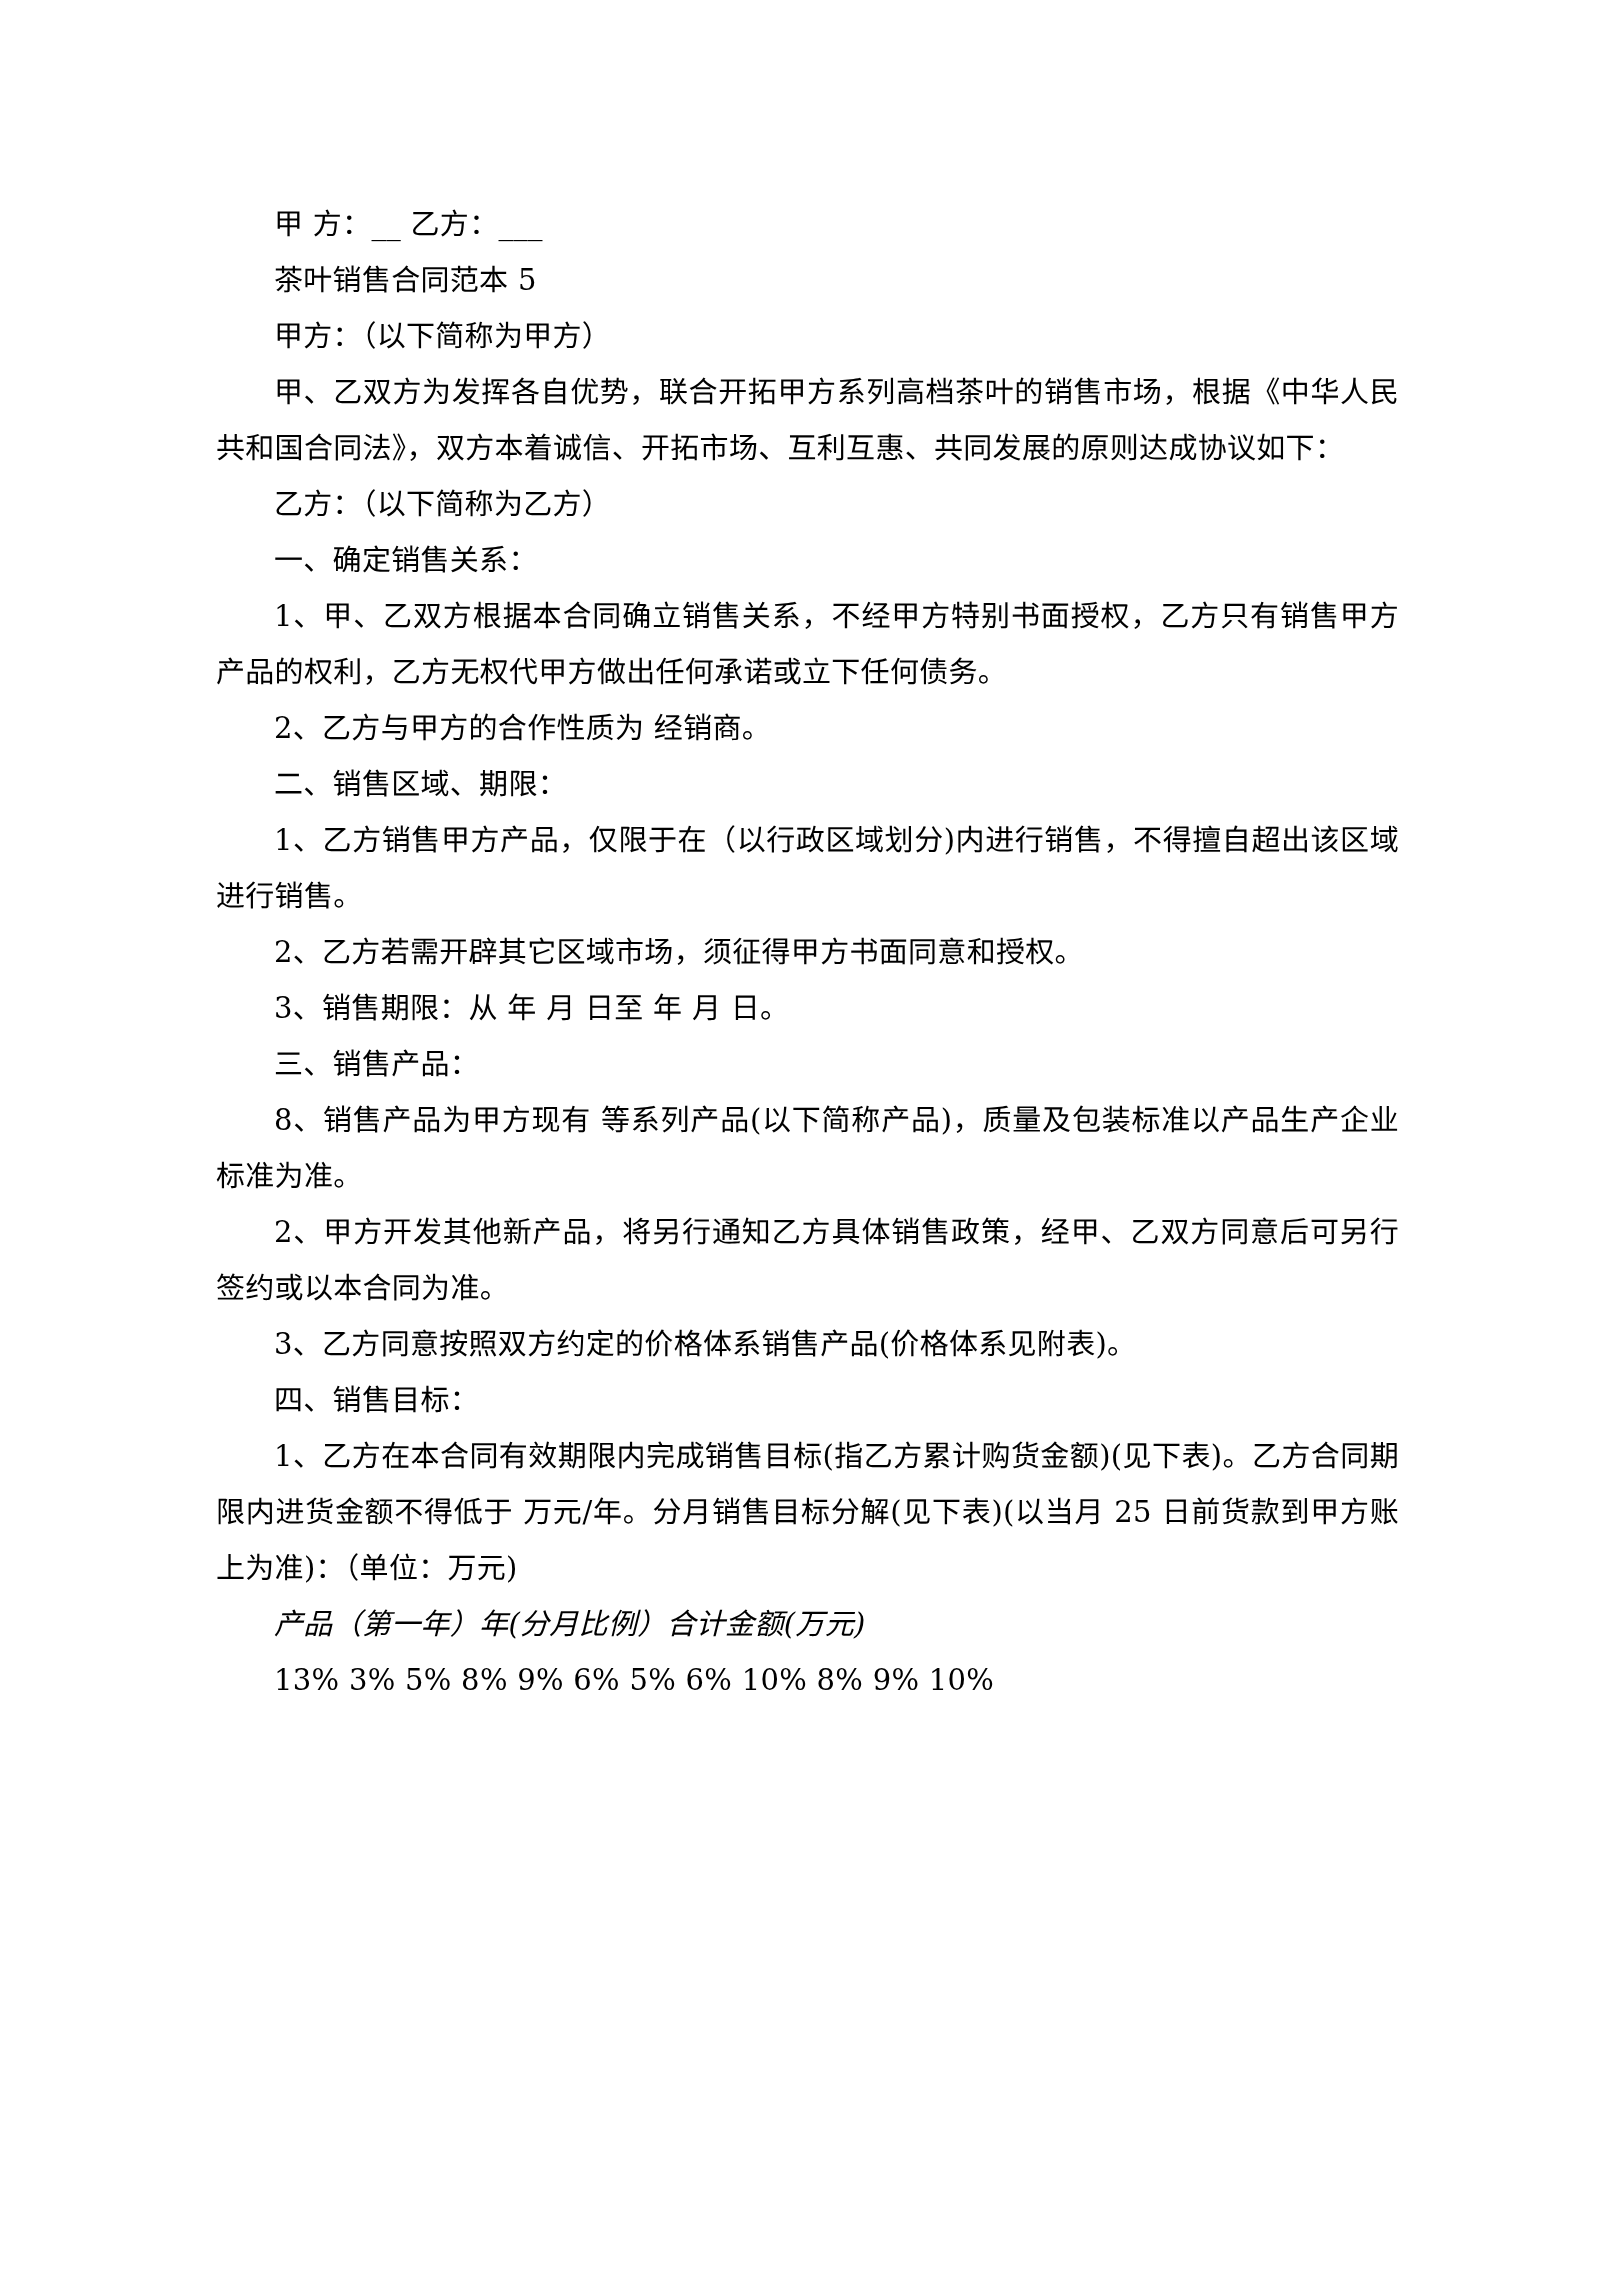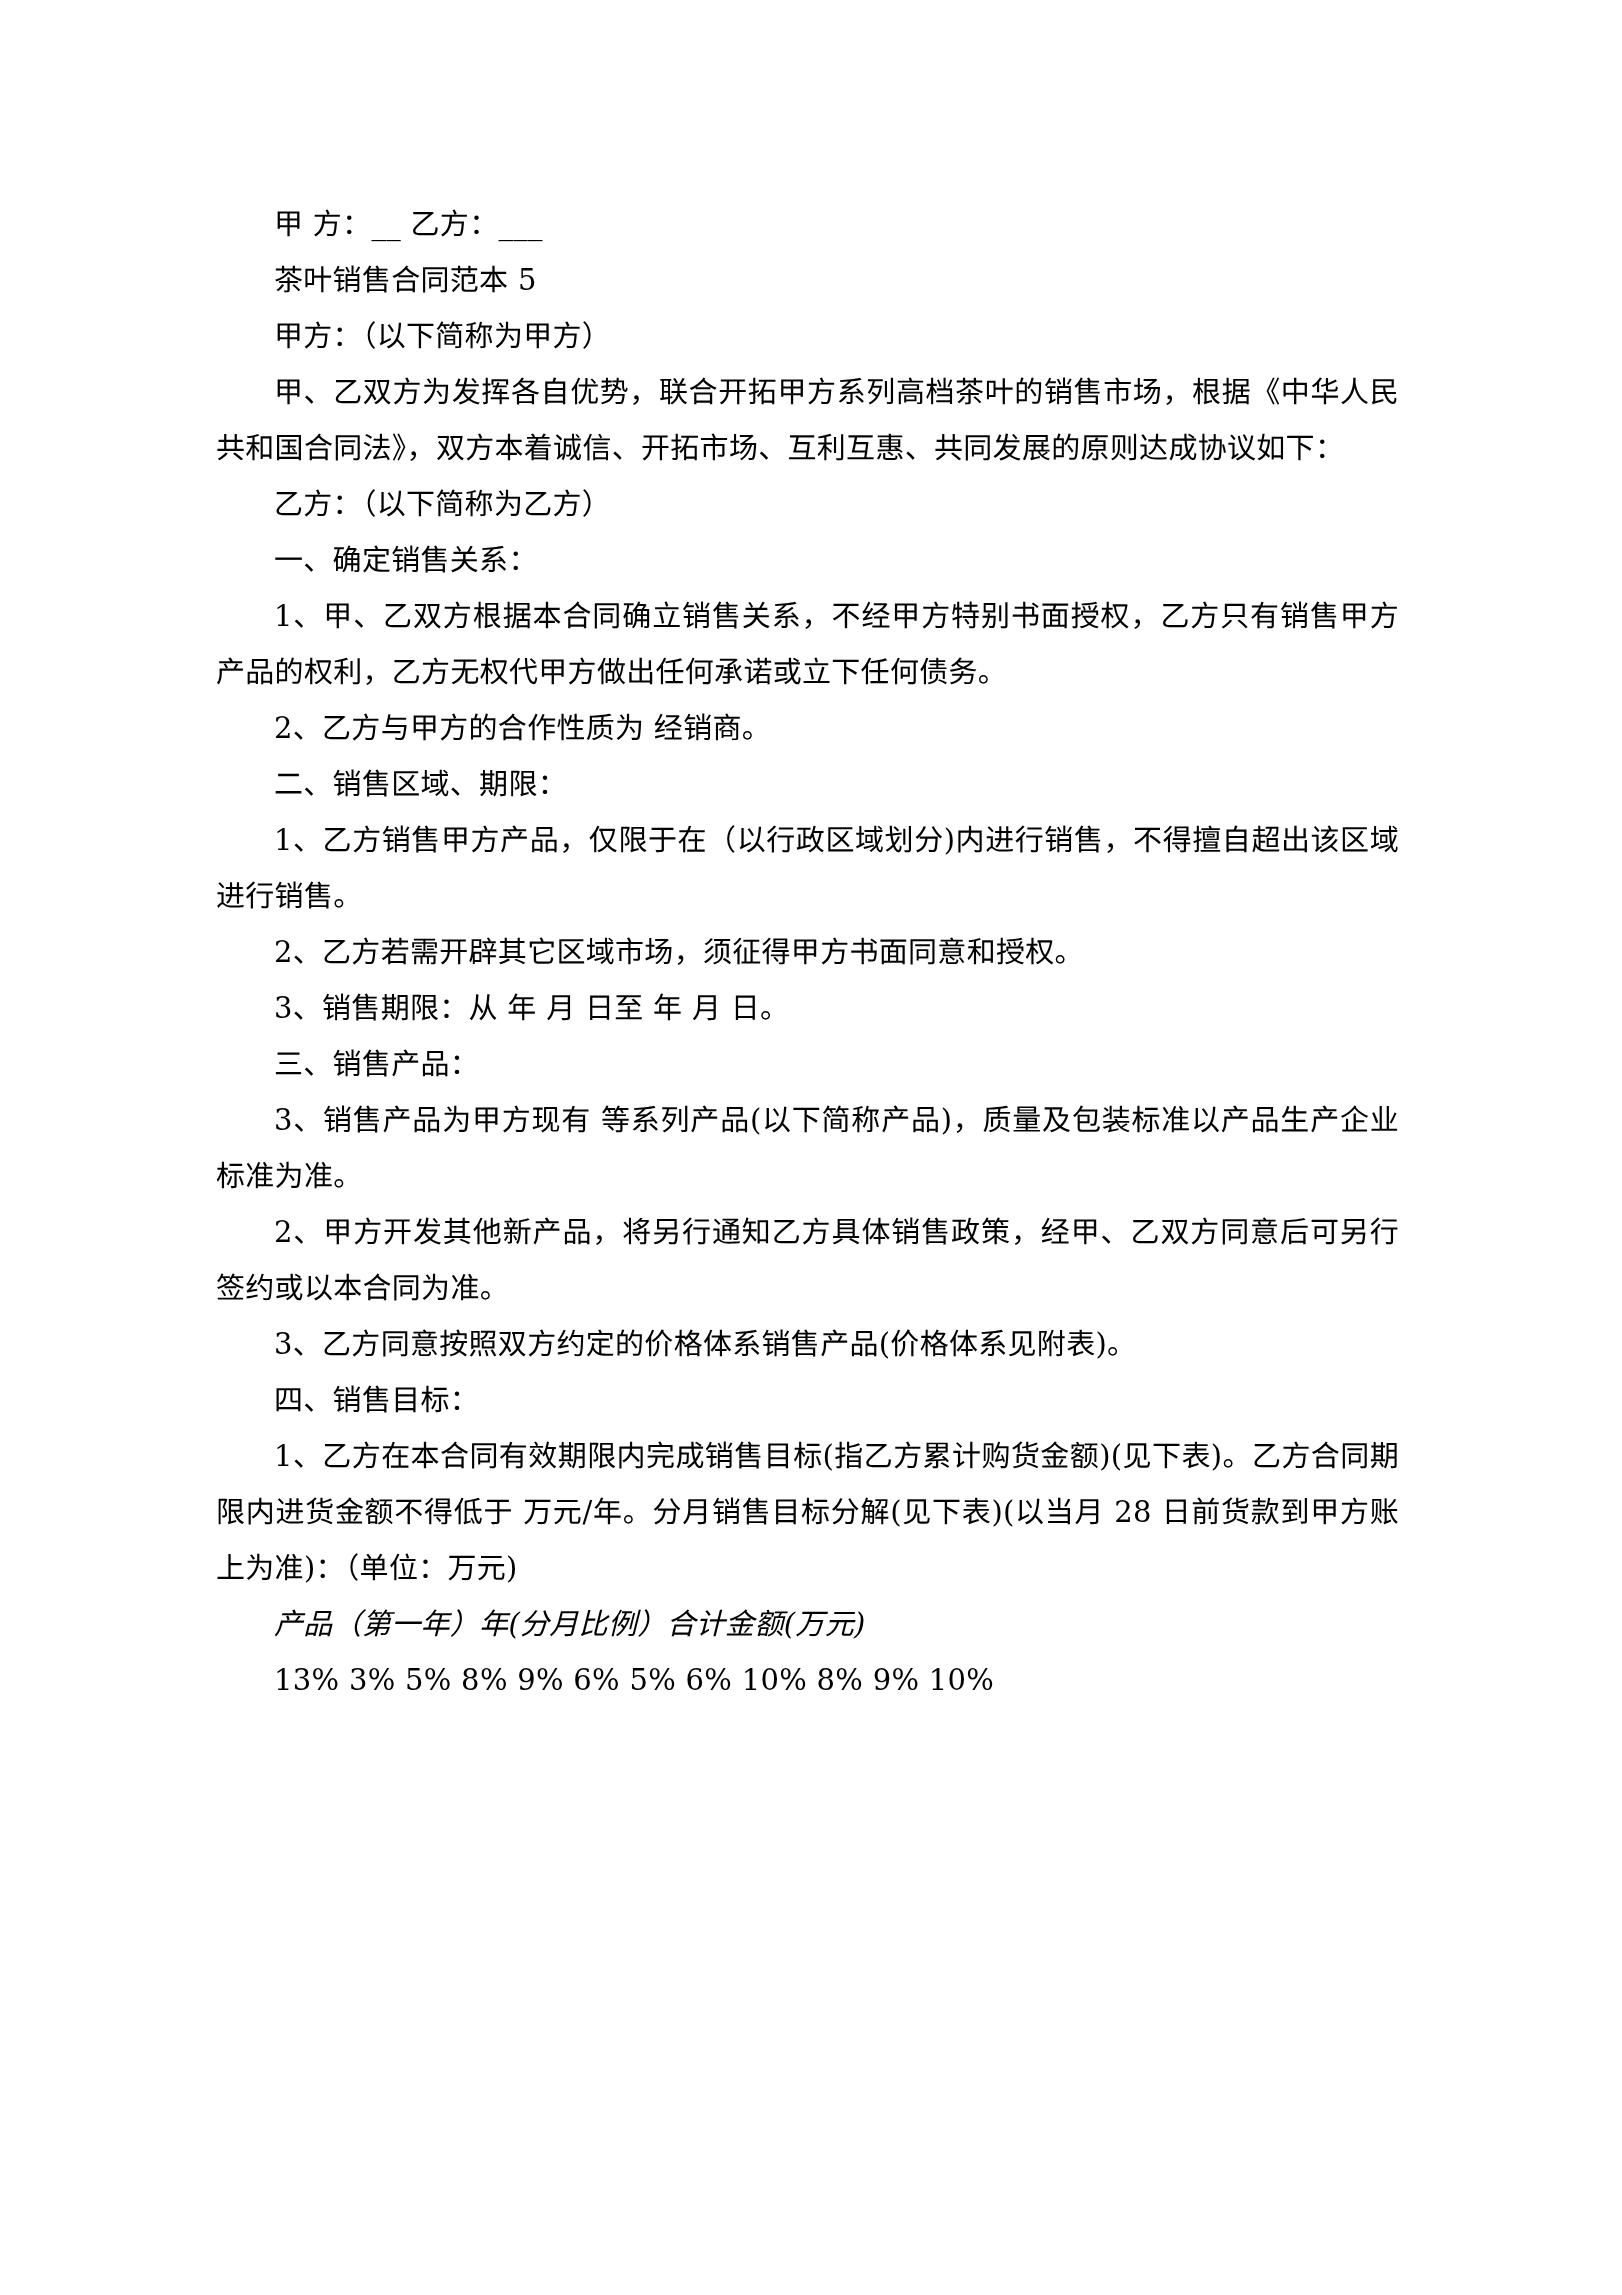--- a/index.html
+++ b/index.html
@@ -58,23 +58,23 @@
     <p class="para indent">甲、乙双方为发挥各自优势，联合开拓甲方系列高档茶叶的销售市场，根据《中华人民共和国合同法》，双方本着诚信、开拓市场、互利互惠、共同发展的原则达成协议如下：</p>
     <p class="para indent">乙方：（以下简称为乙方）</p>
     <p class="para indent">一、确定销售关系：</p>
     <p class="para indent">1、甲、乙双方根据本合同确立销售关系，不经甲方特别书面授权，乙方只有销售甲方产品的权利，乙方无权代甲方做出任何承诺或立下任何债务。</p>
     <p class="para indent">2、乙方与甲方的合作性质为 经销商。</p>
     <p class="para indent">二、销售区域、期限：</p>
     <p class="para indent">1、乙方销售甲方产品，仅限于在（以行政区域划分)内进行销售，不得擅自超出该区域进行销售。</p>
     <p class="para indent">2、乙方若需开辟其它区域市场，须征得甲方书面同意和授权。</p>
     <p class="para indent">3、销售期限：从 年 月 日至 年 月 日。</p>
     <p class="para indent">三、销售产品：</p>
-    <p class="para indent">3、销售产品为甲方现有 等系列产品(以下简称产品)，质量及包装标准以产品生产企业标准为准。</p>
+    <p class="para indent">8、销售产品为甲方现有 等系列产品(以下简称产品)，质量及包装标准以产品生产企业标准为准。</p>
     <p class="para indent">2、甲方开发其他新产品，将另行通知乙方具体销售政策，经甲、乙双方同意后可另行签约或以本合同为准。</p>
     <p class="para indent">3、乙方同意按照双方约定的价格体系销售产品(价格体系见附表)。</p>
     <p class="para indent">四、销售目标：</p>
-    <p class="para indent">1、乙方在本合同有效期限内完成销售目标(指乙方累计购货金额)(见下表)。乙方合同期限内进货金额不得低于 万元/年。分月销售目标分解(见下表)(以当月 28 日前货款到甲方账上为准)：（单位：万元)</p>
+    <p class="para indent">1、乙方在本合同有效期限内完成销售目标(指乙方累计购货金额)(见下表)。乙方合同期限内进货金额不得低于 万元/年。分月销售目标分解(见下表)(以当月 25 日前货款到甲方账上为准)：（单位：万元)</p>
     <p class="para indent italic-line">产品（第一年）年(分月比例）合计金额(万元)</p>
     <p class="para indent nums">13% 3% 5% 8% 9% 6% 5% 6% 10% 8% 9% 10%</p>
 
   </div>
 </div>
 
 
 </body></html>

